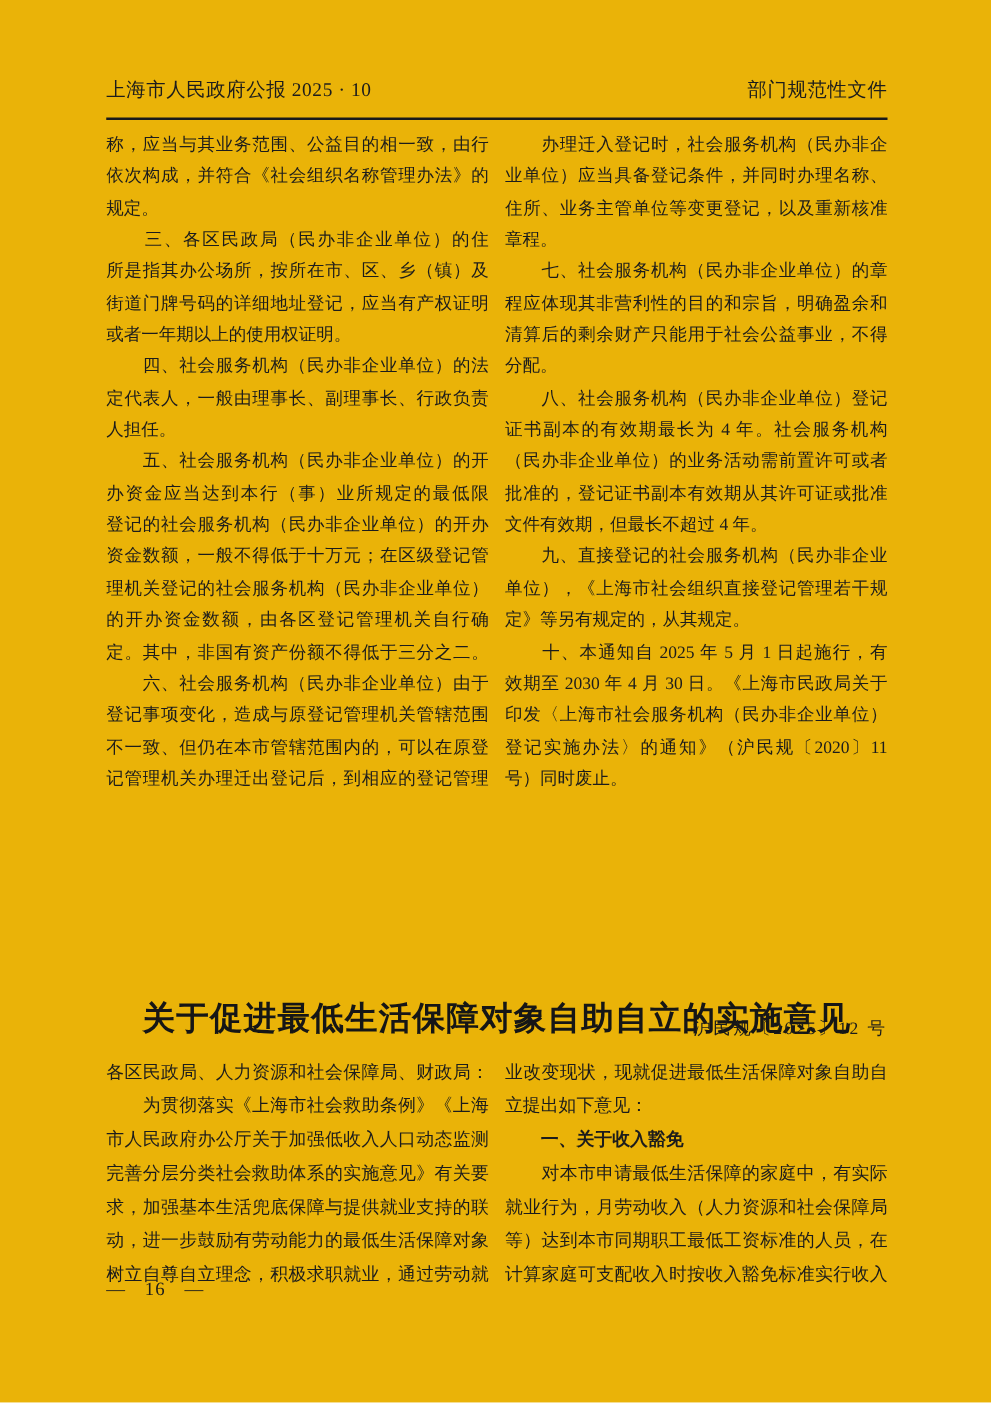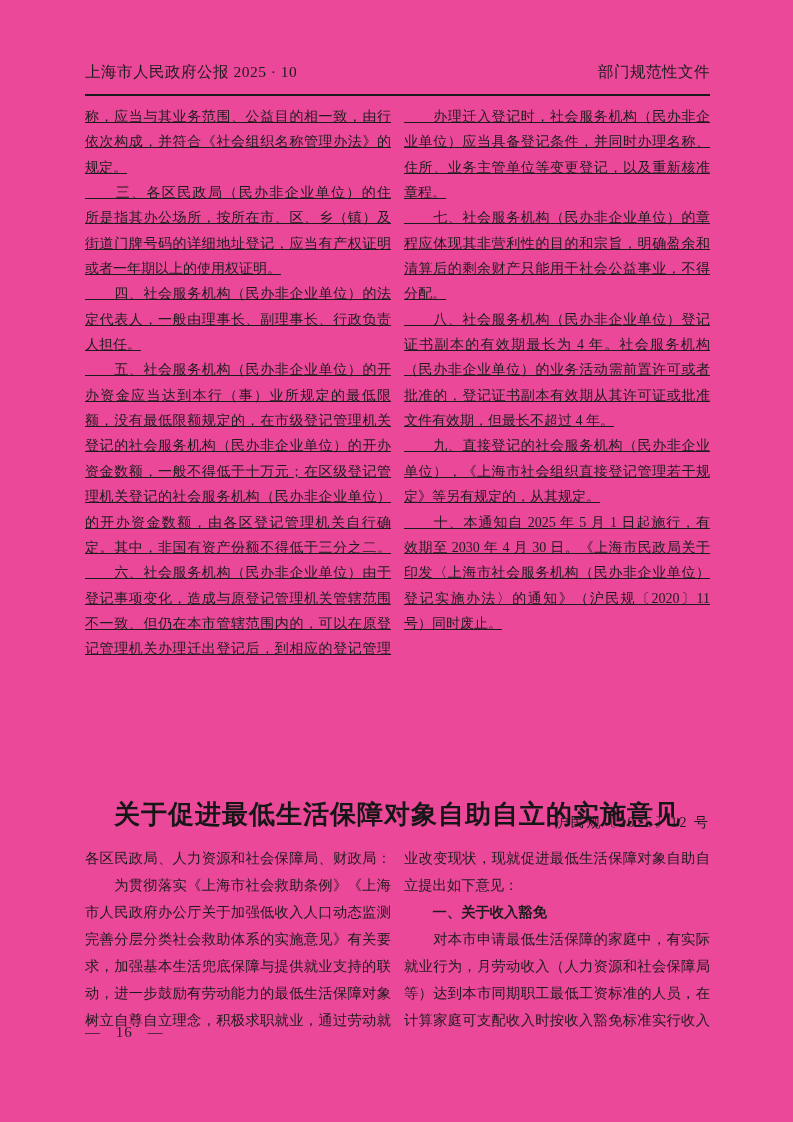--- a/index.html
+++ b/index.html
@@ -1,20 +1,20 @@
 <!DOCTYPE html>
 <html><head>
 <meta charset="utf-8">
 <style>
   html, body { margin: 0; padding: 0; background: #ffffff; }
   .page {
     position: relative;
     width: 793px;
     height: 1122px;
-    background: #ec4899;
+    background: #eab308;
     overflow: hidden;
     font-family: "Liberation Serif", "DejaVu Serif", serif;
     color: #1c1c1c;
   }
   .header-row {
     position: absolute;
     top: 62px; left: 85px; width: 625px;
     display: flex;
     justify-content: space-between;
     align-items: baseline;
@@ -25,21 +25,20 @@
     position: absolute;
     top: 94px; left: 85px; width: 625px;
     height: 2px;
     background: #1a1a1a;
   }
   .upper-cols {
     position: absolute;
     top: 104px; left: 85px; width: 625px;
     display: flex;
     gap: 13px;
-    text-decoration: underline;
   }
   .lower-cols {
     position: absolute;
     top: 845px; left: 85px; width: 625px;
     display: flex;
     gap: 13px;
   }
   .col { width: 306px; overflow: hidden; }
   .line {
     text-align: justify;
@@ -97,21 +96,20 @@
         <div class="line short">规定。</div>
         <div class="line">　　三、各区民政局（民办非企业单位）的住</div>
         <div class="line">所是指其办公场所，按所在市、区、乡（镇）及</div>
         <div class="line">街道门牌号码的详细地址登记，应当有产权证明</div>
         <div class="line short">或者一年期以上的使用权证明。</div>
         <div class="line">　　四、社会服务机构（民办非企业单位）的法</div>
         <div class="line">定代表人，一般由理事长、副理事长、行政负责</div>
         <div class="line short">人担任。</div>
         <div class="line">　　五、社会服务机构（民办非企业单位）的开</div>
         <div class="line">办资金应当达到本行（事）业所规定的最低限</div>
-        <div class="line">额，没有最低限额规定的，在市级登记管理机关</div>
         <div class="line">登记的社会服务机构（民办非企业单位）的开办</div>
         <div class="line">资金数额，一般不得低于十万元；在区级登记管</div>
         <div class="line">理机关登记的社会服务机构（民办非企业单位）</div>
         <div class="line">的开办资金数额，由各区登记管理机关自行确</div>
         <div class="line">定。其中，非国有资产份额不得低于三分之二。</div>
         <div class="line">　　六、社会服务机构（民办非企业单位）由于</div>
         <div class="line">登记事项变化，造成与原登记管理机关管辖范围</div>
         <div class="line">不一致、但仍在本市管辖范围内的，可以在原登</div>
         <div class="line">记管理机关办理迁出登记后，到相应的登记管理</div>
       </div>

